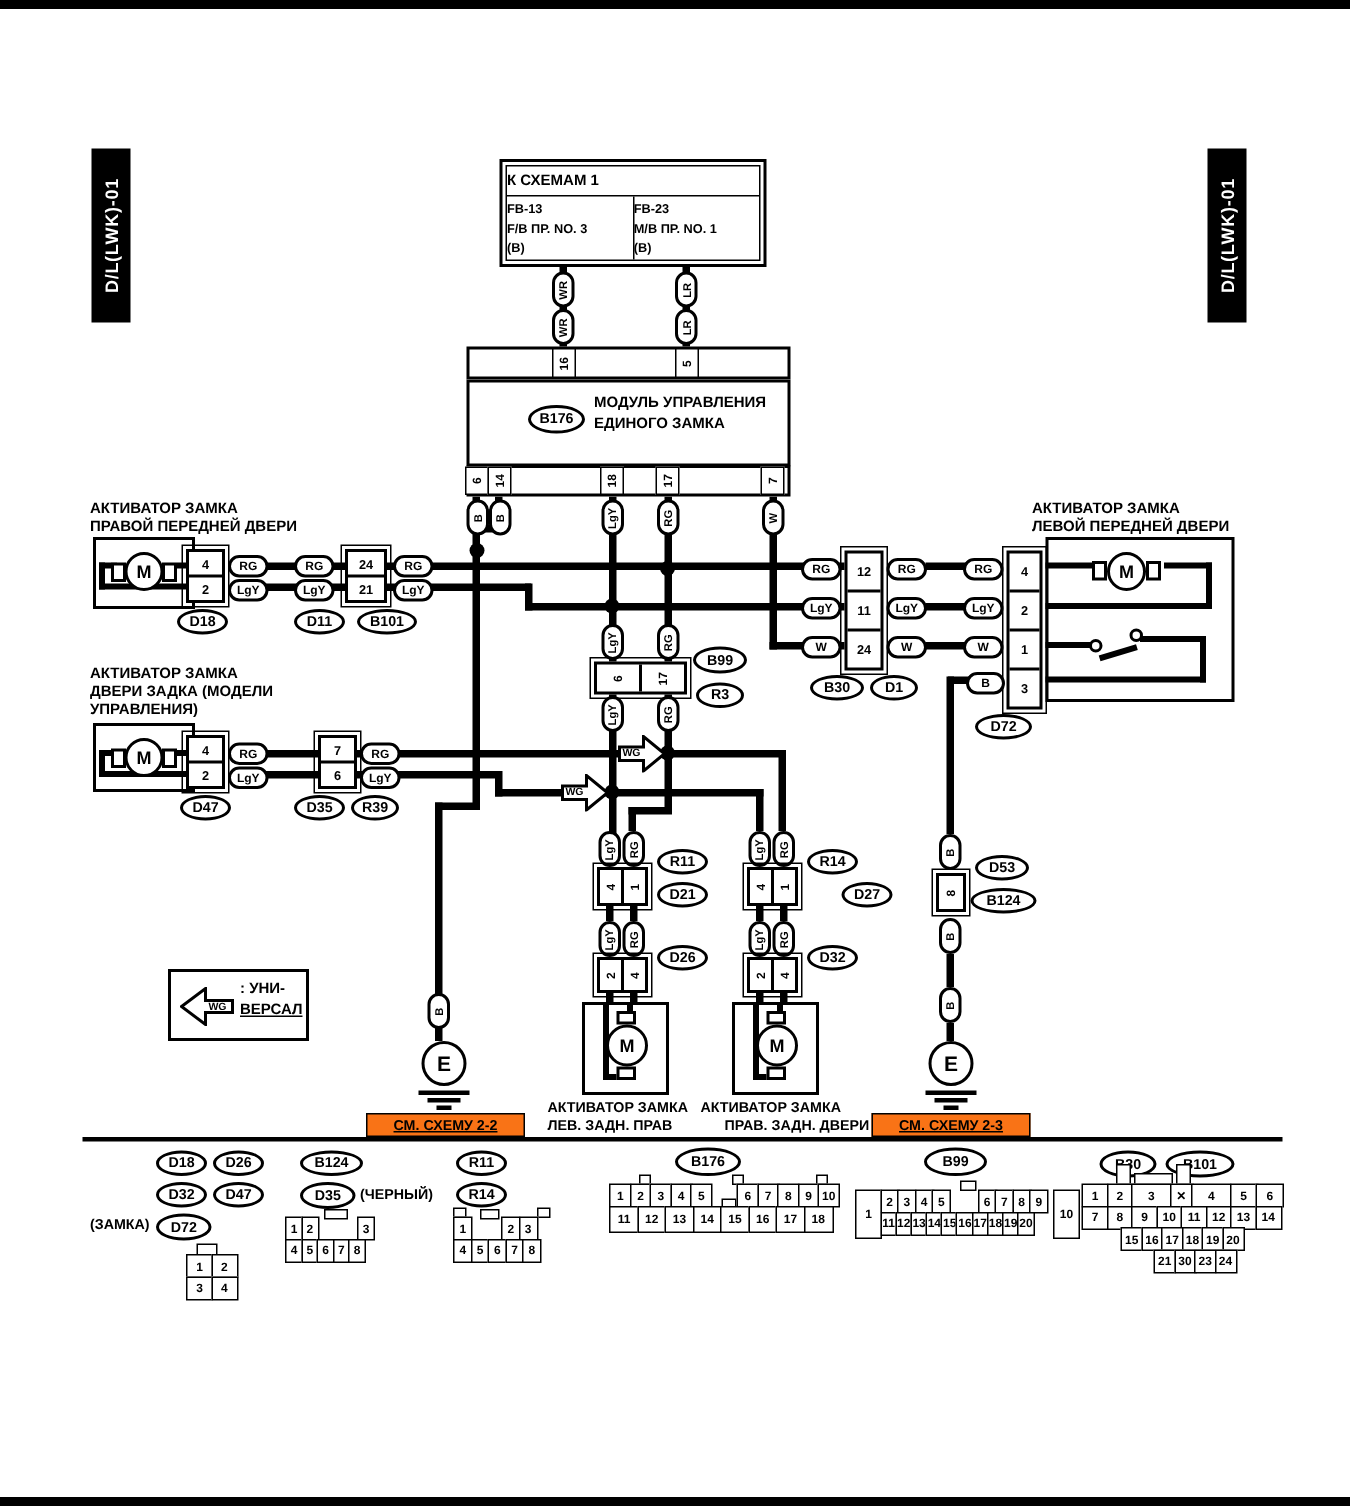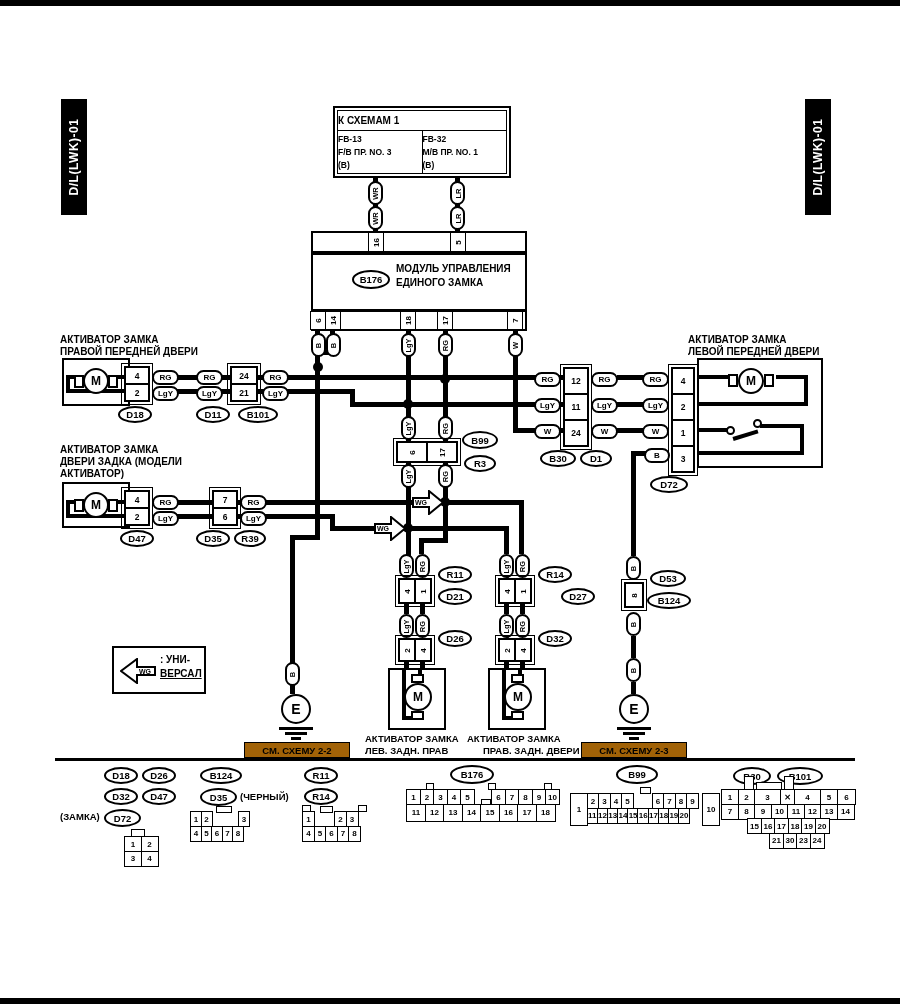--- a/index.html
+++ b/index.html
@@ -32,22 +32,22 @@
   .pinrow .pc:last-child{border-right:none;}
   .rot{transform:rotate(-90deg);font-size:8px;font-weight:bold;white-space:nowrap;display:inline-block;}
   .vcell{position:absolute;width:16px;border:1.5px solid #000;background:#fff;display:flex;align-items:center;
       justify-content:center;box-sizing:border-box;}
   .mcirc{position:absolute;border:2.5px solid #000;border-radius:50%;background:#fff;display:flex;
       align-items:center;justify-content:center;font-weight:bold;font-size:12px;box-sizing:border-box;}
   .stub{position:absolute;border:2px solid #000;background:#fff;box-sizing:border-box;}
   .ecirc{position:absolute;width:30px;height:30px;border:2.5px solid #000;border-radius:50%;background:#fff;
       display:flex;align-items:center;justify-content:center;font-weight:bold;font-size:14px;box-sizing:border-box;}
   .gl{position:absolute;height:3px;background:#000;}
-  .refbox{position:absolute;border:1.5px solid #000;background:#a16207;display:flex;align-items:center;
-      justify-content:center;font-size:9.5px;font-weight:bold;box-sizing:border-box;}
+  .refbox{position:absolute;border:1.5px solid #000;background:#f97316;display:flex;align-items:center;
+      justify-content:center;font-size:9.5px;font-weight:bold;box-sizing:border-box;text-decoration:underline;}
   .cellrow{position:absolute;display:flex;height:16px;}
   .cell{box-sizing:border-box;border:1.5px solid #000;margin-right:-1.5px;height:100%;display:flex;flex:none;
       align-items:center;justify-content:center;font-size:8px;font-weight:bold;background:#fff;width:13px;}
   .tallcell{position:absolute;border:1.5px solid #000;background:#fff;display:flex;align-items:center;
       justify-content:center;font-size:8px;font-weight:bold;box-sizing:border-box;}
   .tab{position:absolute;border:1.5px solid #000;background:#fff;box-sizing:border-box;}
   .swc{position:absolute;width:9px;height:9px;border:2px solid #000;border-radius:50%;background:#fff;box-sizing:border-box;}
   .arrowtxt{position:absolute;font-size:7px;font-weight:bold;}
 </style>
 </head>
@@ -114,21 +114,21 @@
   <div class="box2" style="left:333px;top:106px;width:178px;height:72px;">
     <div style="position:absolute;left:2px;top:2px;right:2px;bottom:2px;border:1.5px solid #000;">
       <div class="tc" style="height:19px;border-bottom:1.5px solid #000;font-size:10px;font-weight:bold;line-height:19px;">К СХЕМАМ 1</div>
       <div style="display:flex;height:calc(100% - 20.5px);">
         <div class="tc" style="flex:1;border-right:1.5px solid #000;font-size:8.5px;font-weight:bold;line-height:13px;padding-top:2px;">
           <div>FB-13</div>
             <div>F/B  ПР.  NO. 3</div>
             <div>(B)</div>
         </div>
         <div class="tc" style="flex:1;font-size:8.5px;font-weight:bold;line-height:13px;padding-top:2px;">
-          <div>FB-32</div>
+          <div>FB-23</div>
             <div>M/B  ПР.  NO. 1</div>
             <div>(B)</div>
         </div>
       </div>
     </div>
   </div>
   <div class="pv" style="left:368px;top:181px;">
       <span>WR</span>
     </div>
   <div class="pv" style="left:368px;top:206px;">
@@ -207,21 +207,21 @@
   <div class="pincol" style="left:230px;top:366px;width:28px;height:36px;">
     <span class="pc">24</span>
     <span class="pc">21</span>
   </div>
   <div class="ph" style="left:262px;top:370px;">RG</div>
   <div class="ph" style="left:262px;top:386px;">LgY</div>
   <div class="ov" style="left:238px;top:406px;width:40px;height:17px;">B101</div>
 
   <div class="t" style="left:60px;top:444px;">АКТИВАТОР ЗАМКА</div>
   <div class="t" style="left:60px;top:456px;">ДВЕРИ ЗАДКА (МОДЕЛИ</div>
-  <div class="t" style="left:60px;top:468px;">АКТИВАТОР)</div>
+  <div class="t" style="left:60px;top:468px;">УПРАВЛЕНИЯ)</div>
   <div class="box2" style="left:62px;top:482px;width:68px;height:46px;"></div>
   <div class="w" style="left:66px;top:500px;width:12px;height:4px;"></div>
   <div class="w" style="left:66px;top:500px;width:4px;height:18px;"></div>
   <div class="w" style="left:66px;top:514px;width:60px;height:4px;"></div>
   <div class="w" style="left:118px;top:500px;width:8px;height:4px;"></div>
   <div class="stub" style="left:74px;top:499px;width:10px;height:13px;"></div>
   <div class="stub" style="left:108px;top:499px;width:10px;height:13px;"></div>
   <div class="mcirc" style="left:83px;top:492px;width:26px;height:26px;">M</div>
   <div class="pincol" style="left:124px;top:490px;width:26px;height:36px;">
     <span class="pc">4</span>

